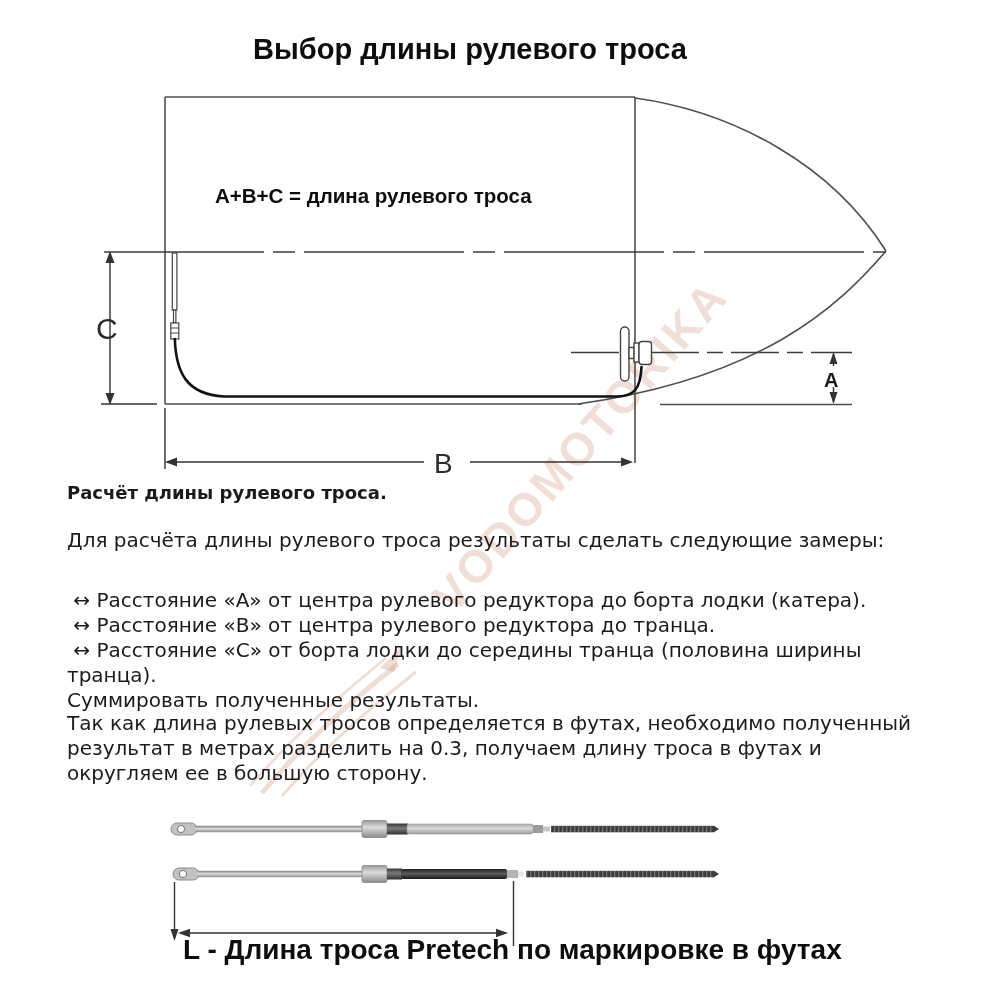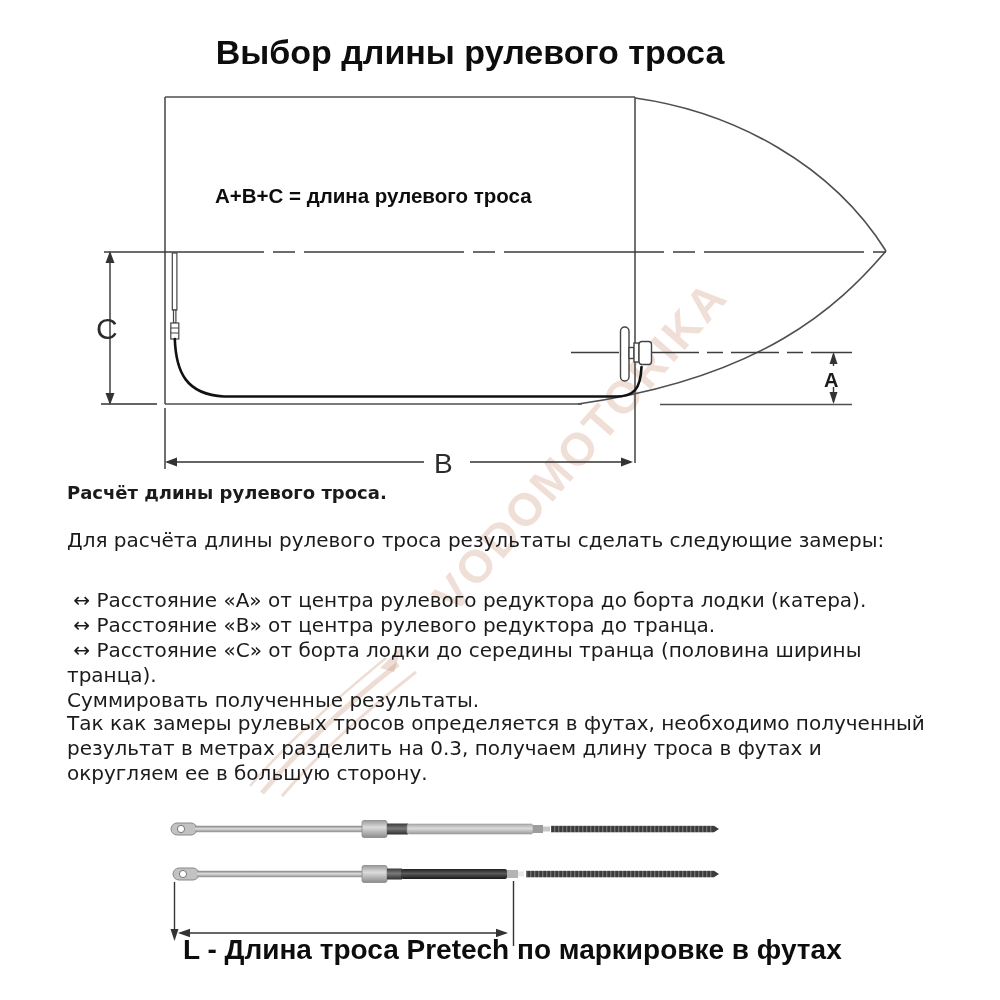--- a/index.html
+++ b/index.html
@@ -1,20 +1,20 @@
 <!DOCTYPE html>
 <html><head>
 <meta charset="utf-8">
 <style>
   html,body{margin:0;padding:0;background:#fff;}
   #page{position:relative;width:1000px;height:1000px;background:#fff;overflow:hidden;
         font-family:"DejaVu Sans",sans-serif;color:#1b1b1b;}
   .abs{position:absolute;}
   #title{left:0;top:33px;width:940px;text-align:center;
-         font-family:"Liberation Sans",sans-serif;font-weight:bold;font-size:34px;color:#0d0d0d;}
+         font-family:"Liberation Sans",sans-serif;font-weight:bold;font-size:29px;color:#0d0d0d;}
   #watermark{left:320px;top:419px;width:520px;text-align:center;
              font-family:"Liberation Sans",sans-serif;font-weight:bold;font-size:46px;
              letter-spacing:3px;color:rgba(199,141,113,0.28);
              transform:rotate(-49deg);white-space:nowrap;pointer-events:none;}
   svg.layer{position:absolute;left:0;top:0;width:1000px;height:1000px;}
   .txt{font-size:20px;line-height:25px;white-space:pre-line;}
   #heading{left:67px;top:480px;font-weight:bold;font-size:18px;}
   #intro{left:67px;top:528px;}
   #bullets{left:67px;top:576px;margin-top:12px;}
   #para2{left:67px;top:711px;}
@@ -164,19 +164,19 @@
     </g>
   </svg>
 
   <div id="heading" class="abs txt">Расчёт длины рулевого троса.</div>
   <div id="intro" class="abs txt">Для расчёта длины рулевого троса результаты сделать следующие замеры:</div>
   <div id="bullets" class="abs txt">&nbsp;↔ Расстояние «А» от центра рулевого редуктора до борта лодки (катера).
 &nbsp;↔ Расстояние «В» от центра рулевого редуктора до транца.
 &nbsp;↔ Расстояние «С» от борта лодки до середины транца (половина ширины
 транца).
 Суммировать полученные результаты.</div>
-  <div id="para2" class="abs txt">Так как замеры рулевых тросов определяется в футах, необходимо полученный
+  <div id="para2" class="abs txt">Так как длина рулевых тросов определяется в футах, необходимо полученный
 результат в метрах разделить на 0.3, получаем длину троса в футах и
 округляем ее в большую сторону.</div>
 
   <div id="cable-caption" class="abs">L - Длина троса Pretech по маркировке в футах</div>
 
 </div>
 
 </body></html>

